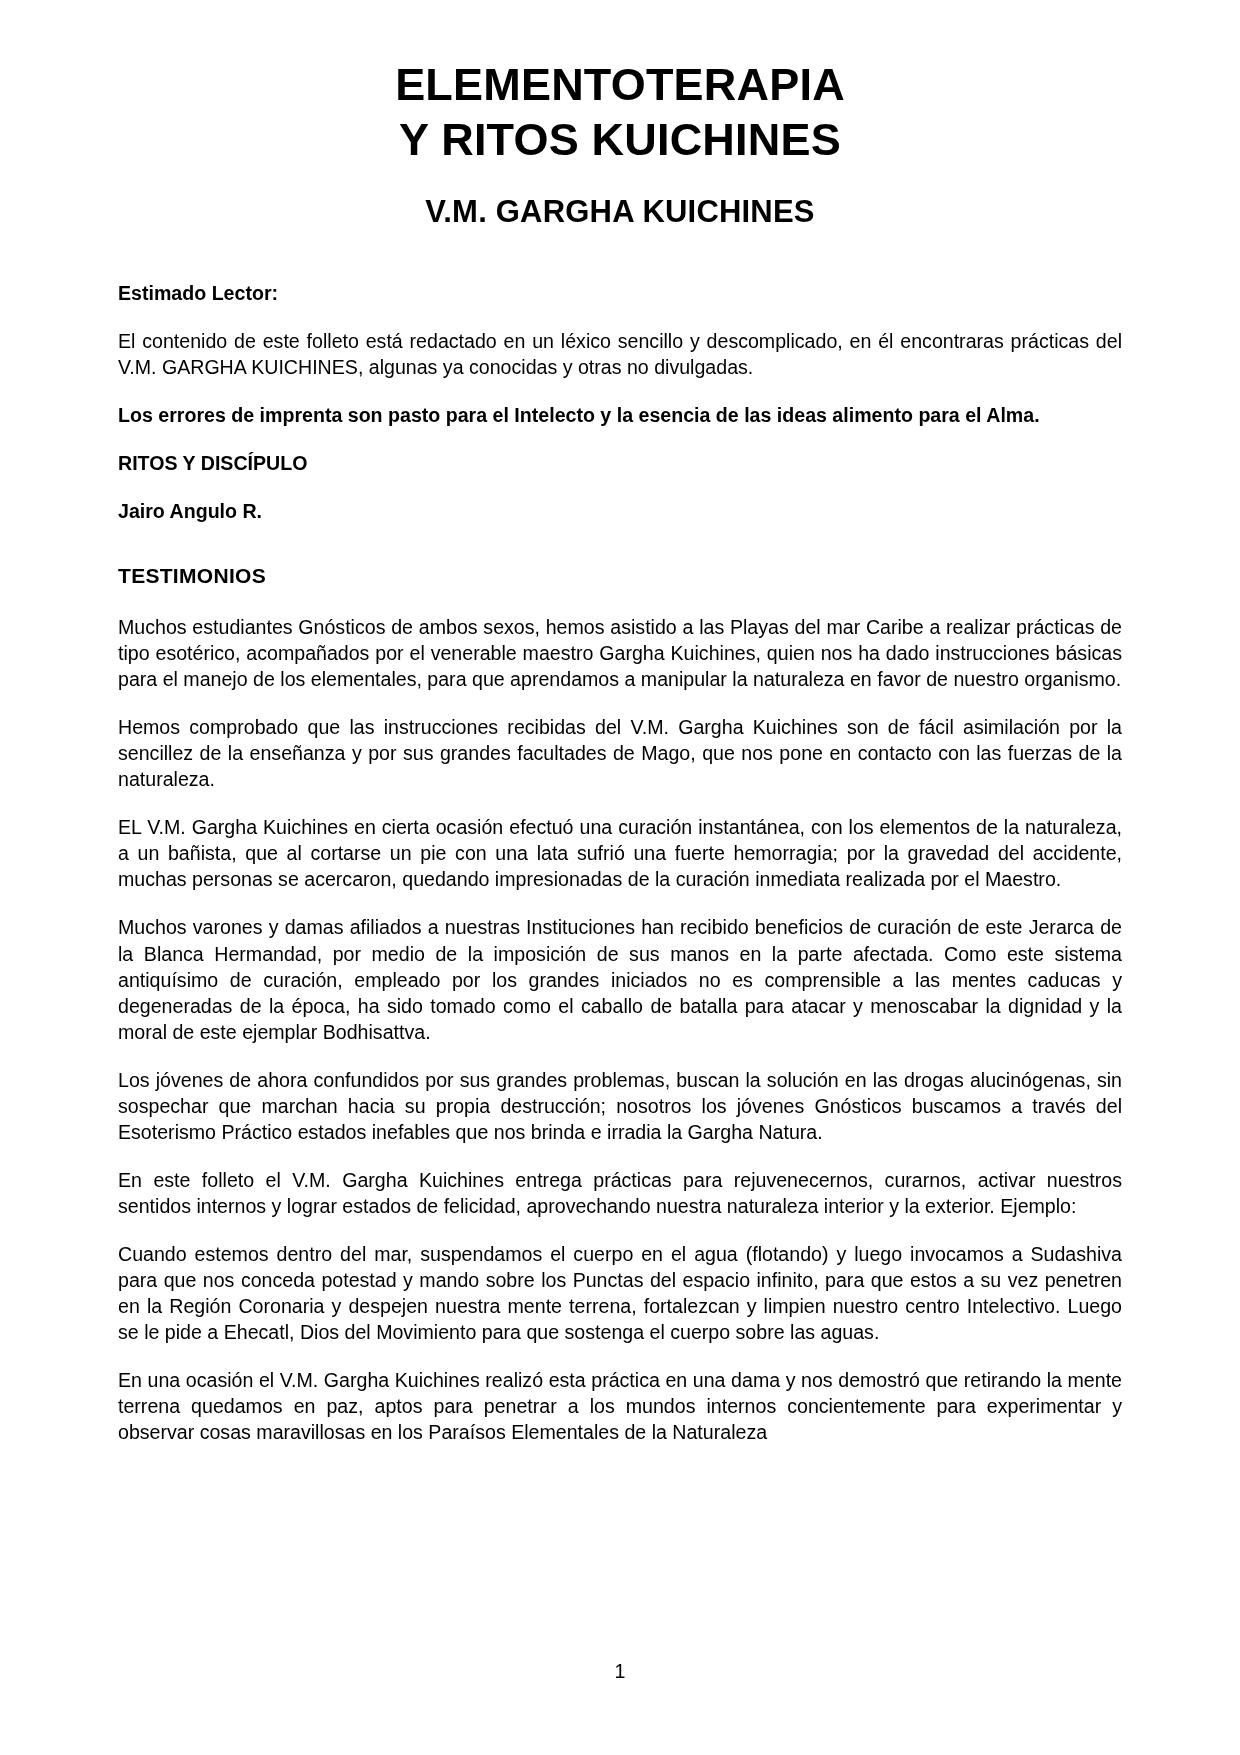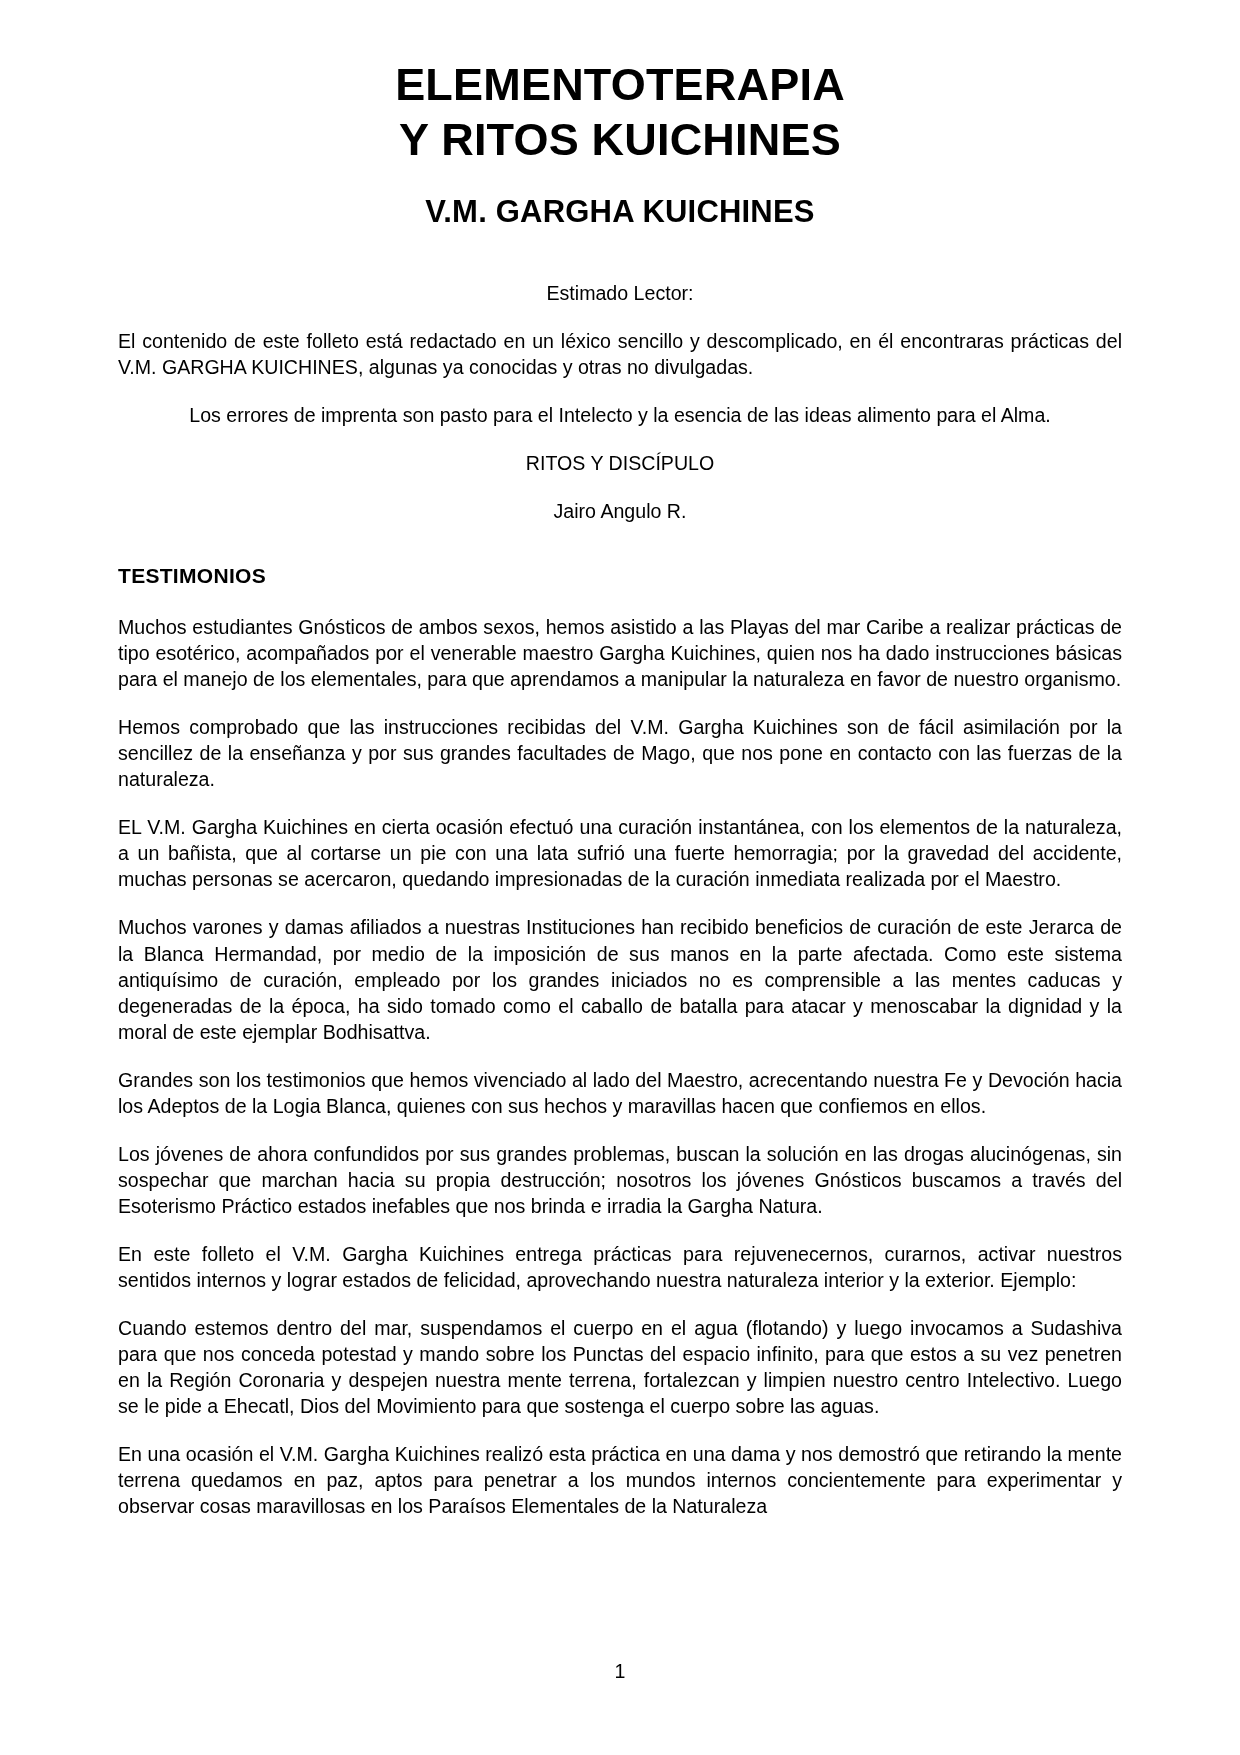--- a/index.html
+++ b/index.html
@@ -42,21 +42,22 @@
     margin-top: 50px;
   }
   p.para {
     font-size: 19.6px;
     line-height: 1.33;
     text-align: justify;
     margin: 0 0 22px 0;
     hyphens: none;
   }
   p.para.plain {
-    text-align: center;
+    text-align: left;
+    font-weight: bold;
   }
   .section-head {
     text-align: left;
     font-size: 21px;
     font-weight: bold;
     margin: 40px 0 26px 0;
     letter-spacing: 0.3px;
   }
   .page-number {
     position: absolute;
@@ -90,21 +91,20 @@
     <p class="para plain">RITOS Y DISCÍPULO</p>
 
     <p class="para plain">Jairo Angulo R.</p>
 
     <div class="section-head">TESTIMONIOS</div>
 
     <p class="para">Muchos estudiantes Gnósticos de ambos sexos, hemos asistido a las Playas del mar Caribe a realizar prácticas de tipo esotérico, acompañados por el venerable maestro Gargha Kuichines, quien nos ha dado instrucciones básicas para el manejo de los elementales, para que aprendamos a manipular la naturaleza en favor de nuestro organismo.</p>
     <p class="para">Hemos comprobado que las instrucciones recibidas del V.M. Gargha Kuichines son de fácil asimilación por la sencillez de la enseñanza y por sus grandes facultades de Mago, que nos pone en contacto con las fuerzas de la naturaleza.</p>
     <p class="para">EL V.M. Gargha Kuichines en cierta ocasión efectuó una curación instantánea, con los elementos de la naturaleza, a un bañista, que al cortarse un pie con una lata sufrió una fuerte hemorragia; por la gravedad del accidente, muchas personas se acercaron, quedando impresionadas de la curación inmediata realizada por el Maestro.</p>
     <p class="para">Muchos varones y damas afiliados a nuestras Instituciones han recibido beneficios de curación de este Jerarca de la Blanca Hermandad, por medio de la imposición de sus manos en la parte afectada. Como este sistema antiquísimo de curación, empleado por los grandes iniciados no es comprensible a las mentes caducas y degeneradas de la época, ha sido tomado como el caballo de batalla para atacar y menoscabar la dignidad y la moral de este ejemplar Bodhisattva.</p>
-    <p class="para">Grandes son los testimonios que hemos vivenciado al lado del Maestro, acrecentando nuestra Fe y Devoción hacia los Adeptos de la Logia Blanca, quienes con sus hechos y maravillas hacen que confiemos en ellos.</p>
     <p class="para">Los jóvenes de ahora confundidos por sus grandes problemas, buscan la solución en las drogas alucinógenas, sin sospechar que marchan hacia su propia destrucción; nosotros los jóvenes Gnósticos buscamos a través del Esoterismo Práctico estados inefables que nos brinda e irradia la Gargha Natura.</p>
     <p class="para">En este folleto el V.M. Gargha Kuichines entrega prácticas para rejuvenecernos, curarnos, activar nuestros sentidos internos y lograr estados de felicidad, aprovechando nuestra naturaleza interior y la exterior. Ejemplo:</p>
     <p class="para">Cuando estemos dentro del mar, suspendamos el cuerpo en el agua (flotando) y luego invocamos a Sudashiva para que nos conceda potestad y mando sobre los Punctas del espacio infinito, para que estos a su vez penetren en la Región Coronaria y despejen nuestra mente terrena, fortalezcan y limpien nuestro centro Intelectivo. Luego se le pide a Ehecatl, Dios del Movimiento para que sostenga el cuerpo sobre las aguas.</p>
     <p class="para">En una ocasión el V.M. Gargha Kuichines realizó esta práctica en una dama y nos demostró que retirando la mente terrena quedamos en paz, aptos para penetrar a los mundos internos concientemente para experimentar y observar cosas maravillosas en los Paraísos Elementales de la Naturaleza</p>
 
   </div>
 
   <div class="page-number">1</div>
 
 </div>

